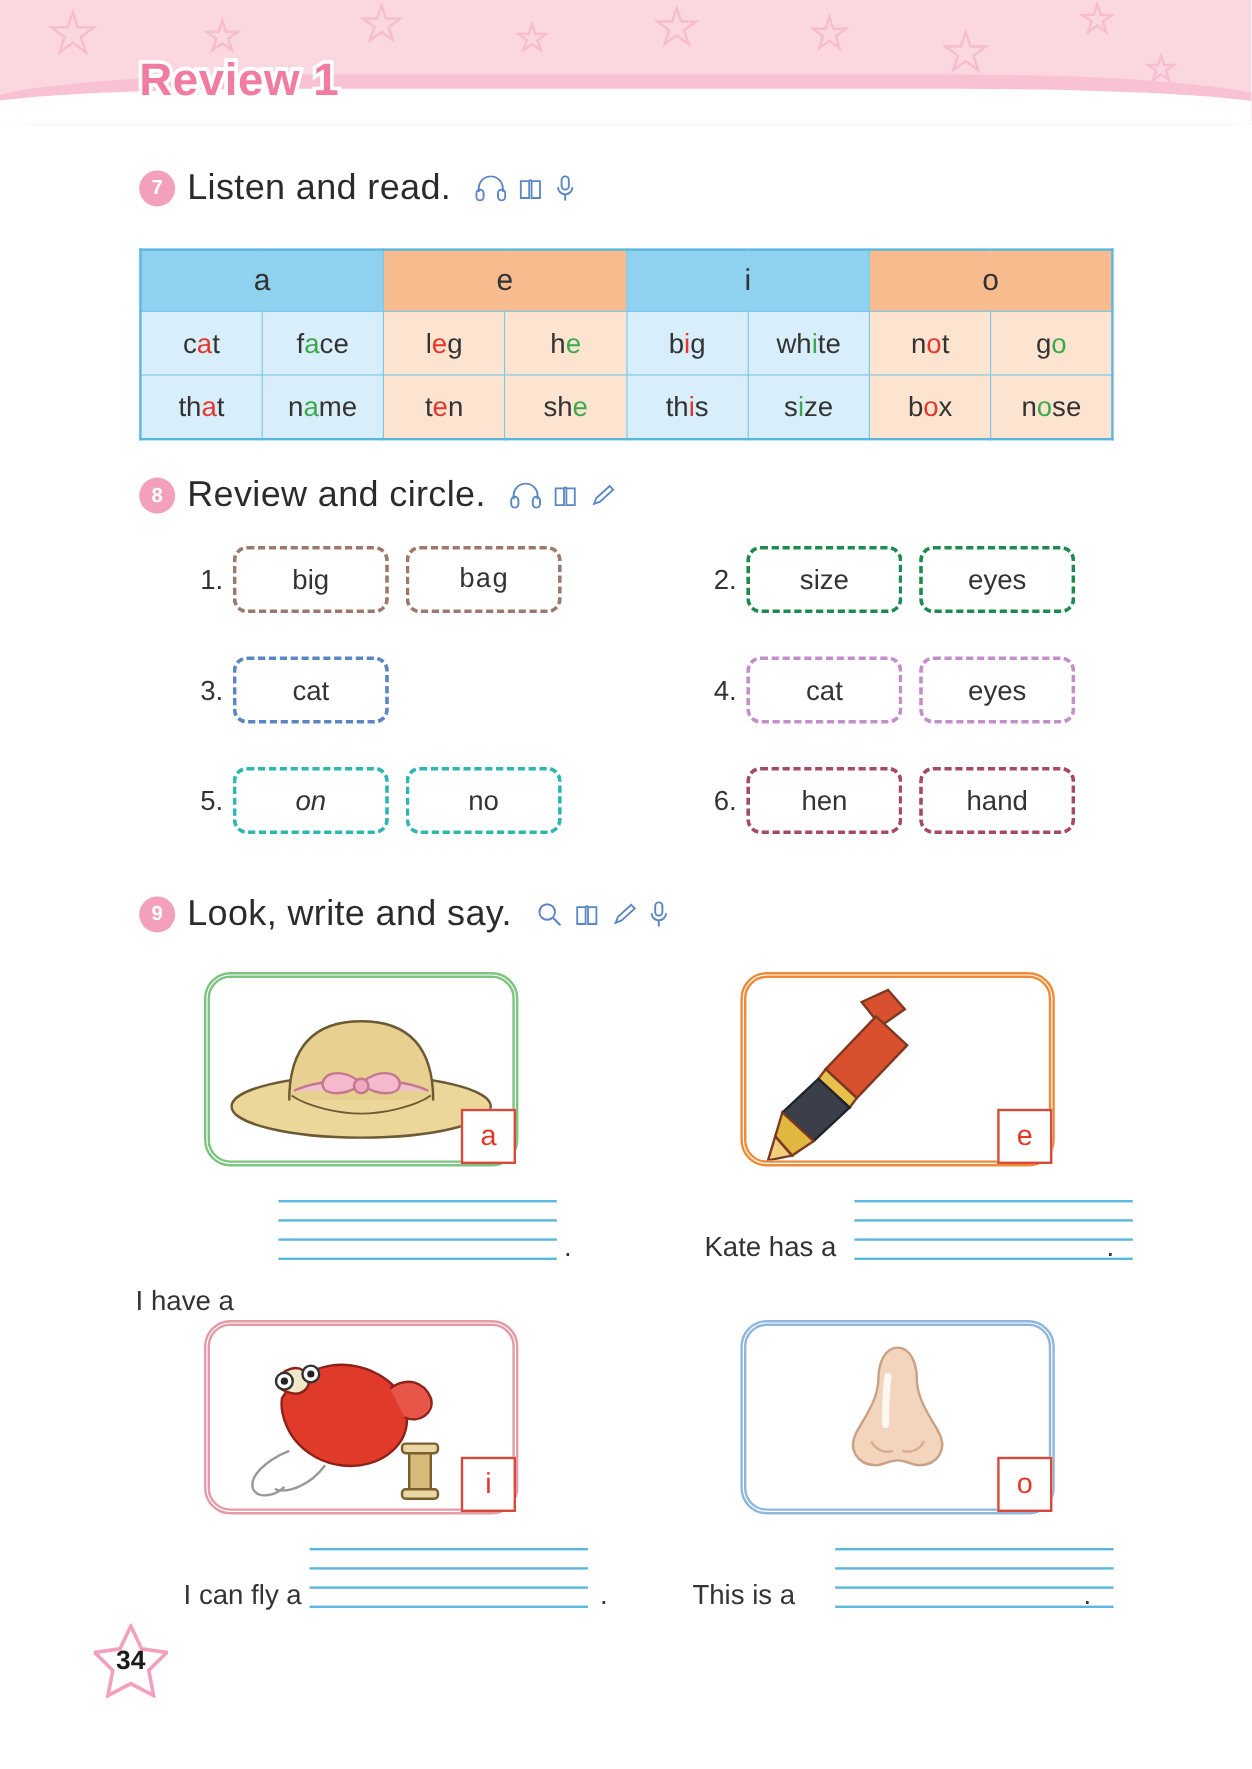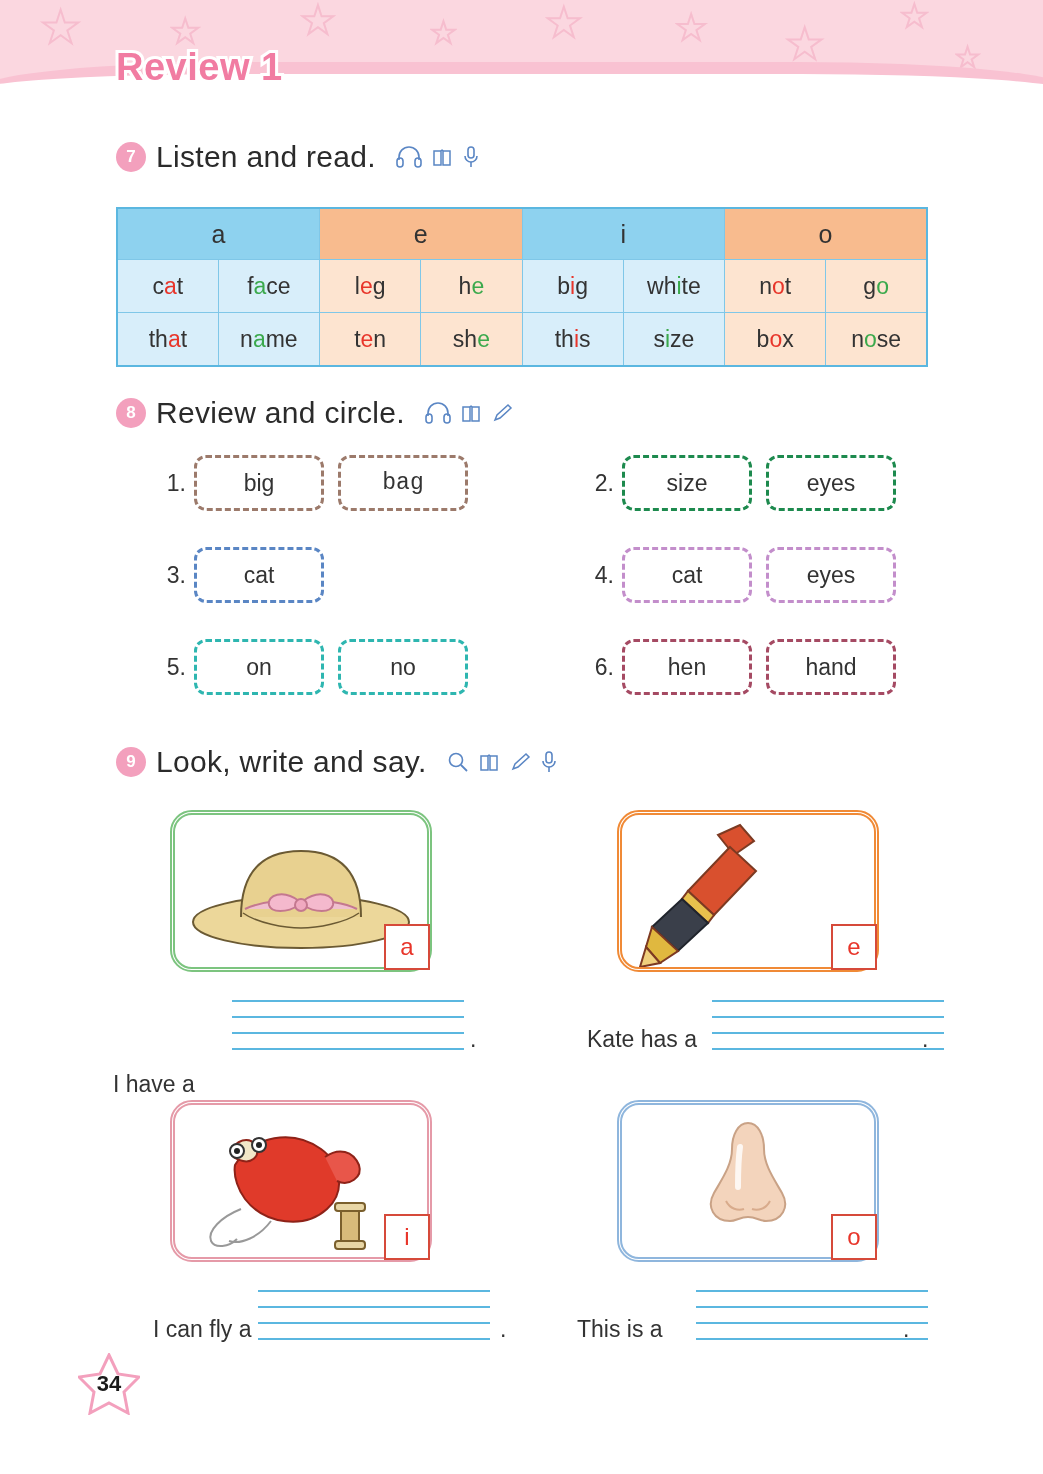--- a/index.html
+++ b/index.html
@@ -330,21 +330,21 @@
     <div class="word-box" style="border-color:#5a86c4;">cat</div>
   </div>
   <div class="cr-row" style="left:428px; top:92px;">
     <div class="cr-num">4.</div>
     <div class="word-box" style="border-color:#c38ecb;">cat</div>
     <div class="word-box" style="border-color:#c38ecb;">eyes</div>
   </div>
 
   <div class="cr-row" style="left:0; top:184px;">
     <div class="cr-num">5.</div>
-    <div class="word-box" style="border-color:#2eb6b0;">on</div>
+    <div class="word-box" style="border-color:#2eb6b0;font-style:italic;">on</div>
     <div class="word-box" style="border-color:#2eb6b0;">no</div>
   </div>
   <div class="cr-row" style="left:428px; top:184px;">
     <div class="cr-num">6.</div>
     <div class="word-box" style="border-color:#a54a63;">hen</div>
     <div class="word-box" style="border-color:#a54a63;">hand</div>
   </div>
 </div>
 
 <div class="sec" style="left:116px; top:745px;">

